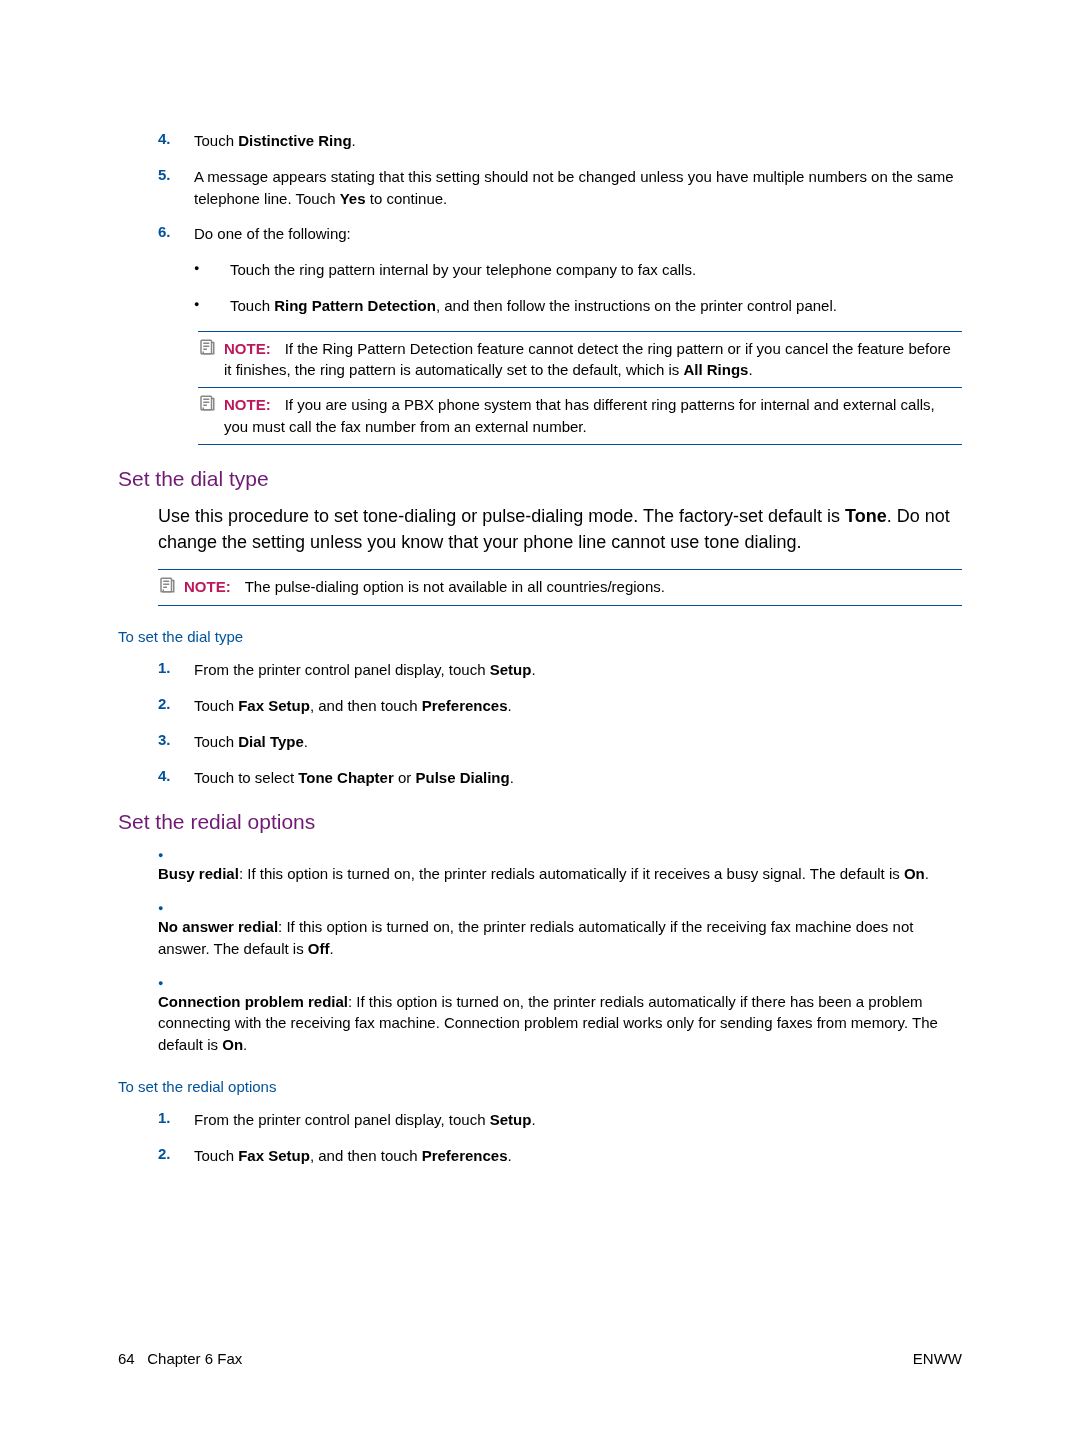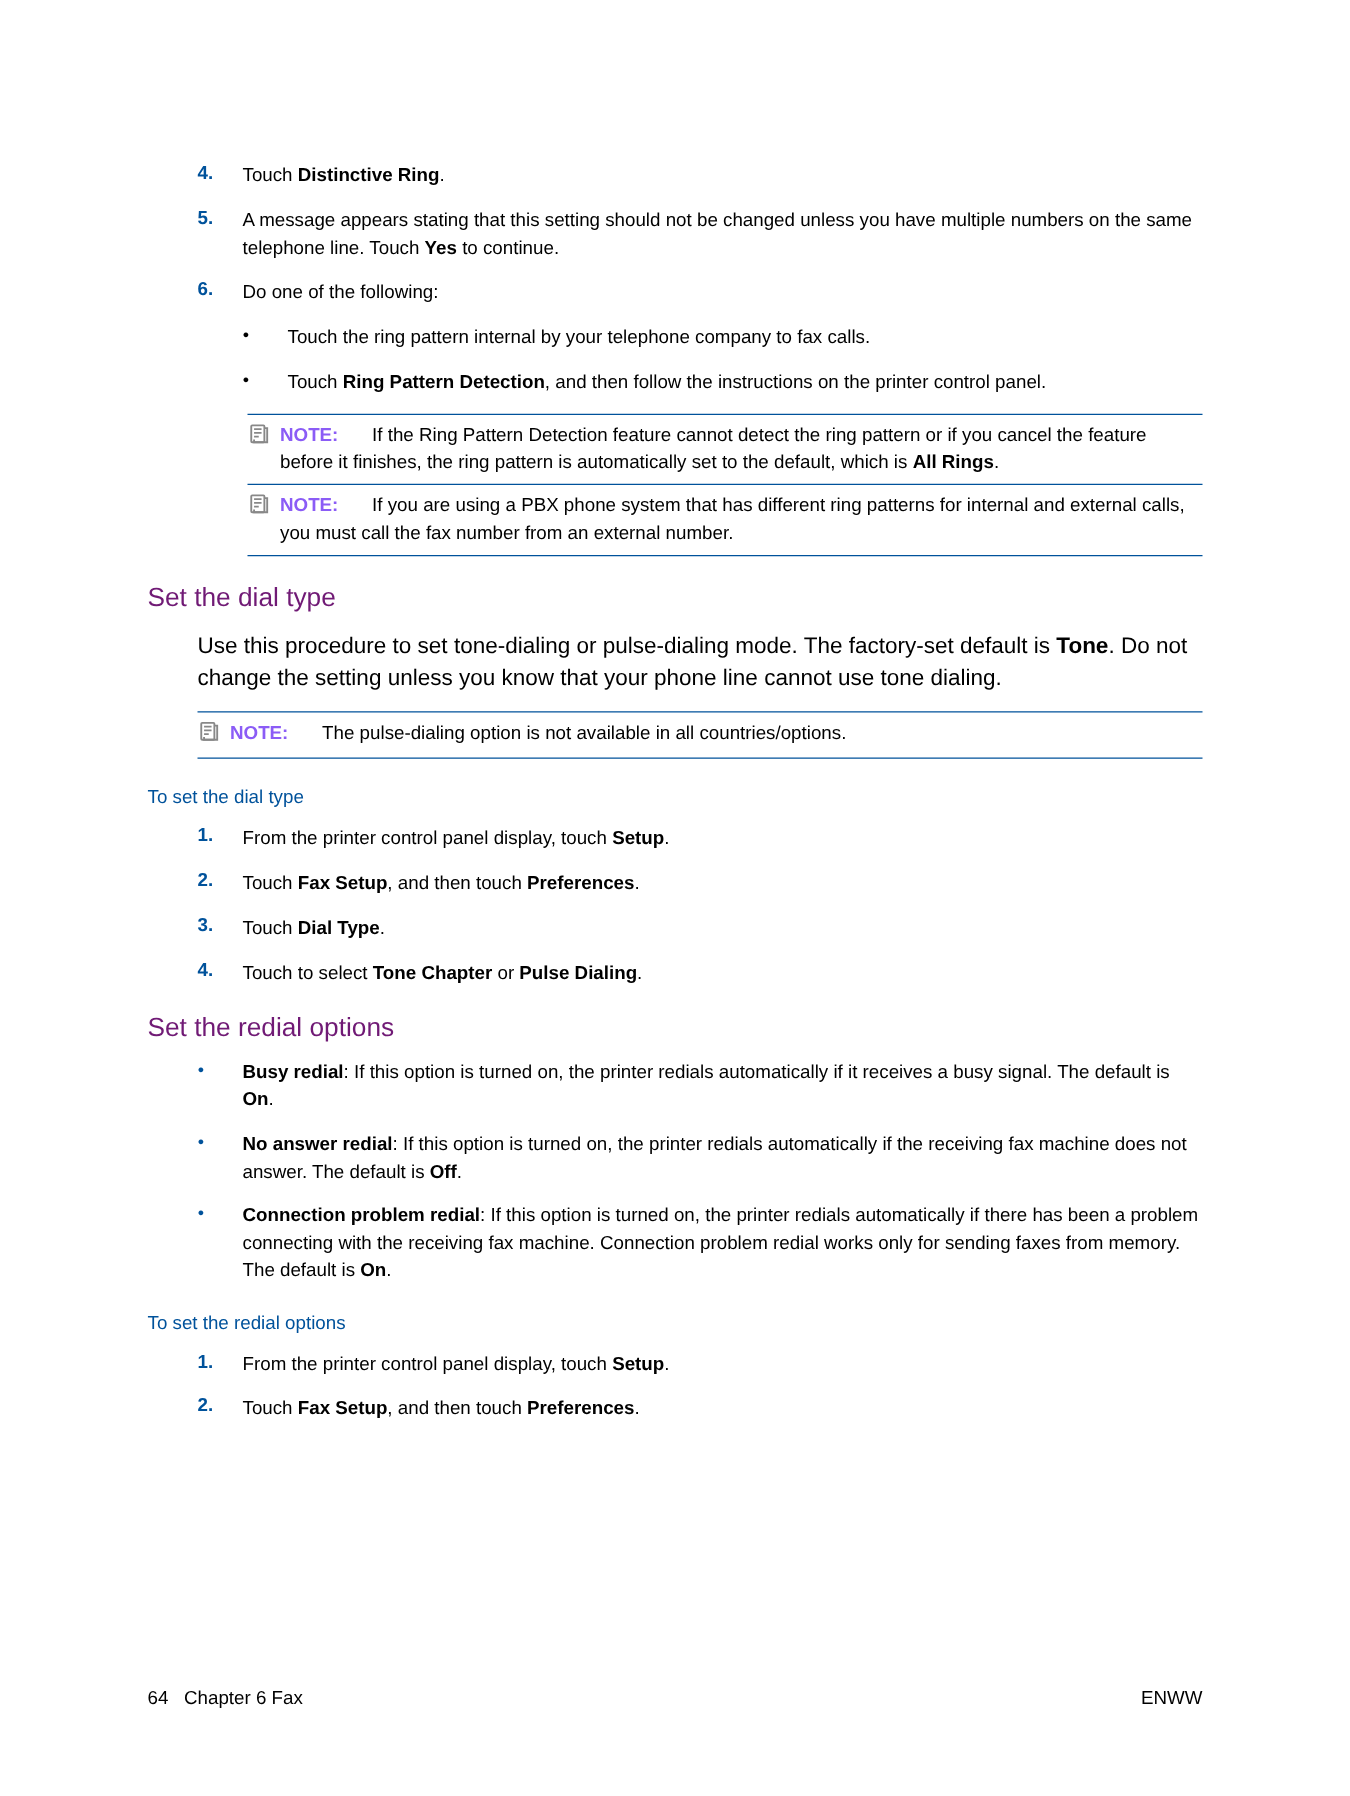--- a/index.html
+++ b/index.html
@@ -29,21 +29,21 @@
   .ol-body {
     font-size: 15px;
     line-height: 1.45;
     flex: 1;
   }
   .ul-item {
     display: flex;
     margin-bottom: 14px;
     margin-left: 36px;
   }
-  .ul-item.top { margin-left: 0; }
+  .ul-item.top { margin-left: 0; flex-direction: column; }
   .ul-bullet {
     min-width: 36px;
     font-size: 15px;
   }
   .ul-bullet::before {
     content: "●";
     font-size: 9px;
     position: relative;
     top: -2px;
   }
@@ -60,23 +60,23 @@
     display: flex;
   }
   .note-box.noindent { margin-left: 0; }
   .note-box + .note-box { border-top: none; margin-top: -10px; }
   .note-icon {
     min-width: 26px;
     color: #888;
   }
   .note-icon svg { width: 18px; height: 18px; }
   .note-label {
-    color: #8b5cf6;
+    color: #be185d;
     font-weight: bold;
-    margin-right: 27px;
+    margin-right: 14px;
   }
   h2.section {
     color: #701a75;
     font-size: 21px;
     font-weight: normal;
     margin: 22px 0 12px 0;
   }
   h3.subhead {
     color: #00529b;
     font-size: 15px;
@@ -155,21 +155,21 @@
   <div class="indent-body">
     <p class="para">Use this procedure to set tone-dialing or pulse-dialing mode. The factory-set default is <b>Tone</b>. Do not change the setting unless you know that your phone line cannot use tone dialing.</p>
     <div class="note-box noindent">
       <div class="note-icon">
         <svg viewBox="0 0 24 24" fill="none" stroke="#888" stroke-width="2">
             <rect x="4" y="3" width="14" height="18" rx="1"></rect>
             <path d="M18 6l3 0 0 15 -14 0 0-3"></path>
             <path d="M7 7h8M7 11h8M7 15h5"></path>
           </svg>
       </div>
-      <div class="ol-body"><span class="note-label">NOTE:</span><span>The pulse-dialing option is not available in all countries/options.</span></div>
+      <div class="ol-body"><span class="note-label">NOTE:</span><span>The pulse-dialing option is not available in all countries/regions.</span></div>
     </div>
   </div>
 
   <h3 class="subhead">To set the dial type</h3>
   <div class="indent-list">
     <div class="ol-item">
       <div class="ol-num">1.</div>
       <div class="ol-body">From the printer control panel display, touch <b>Setup</b>.</div>
     </div>
     <div class="ol-item">

